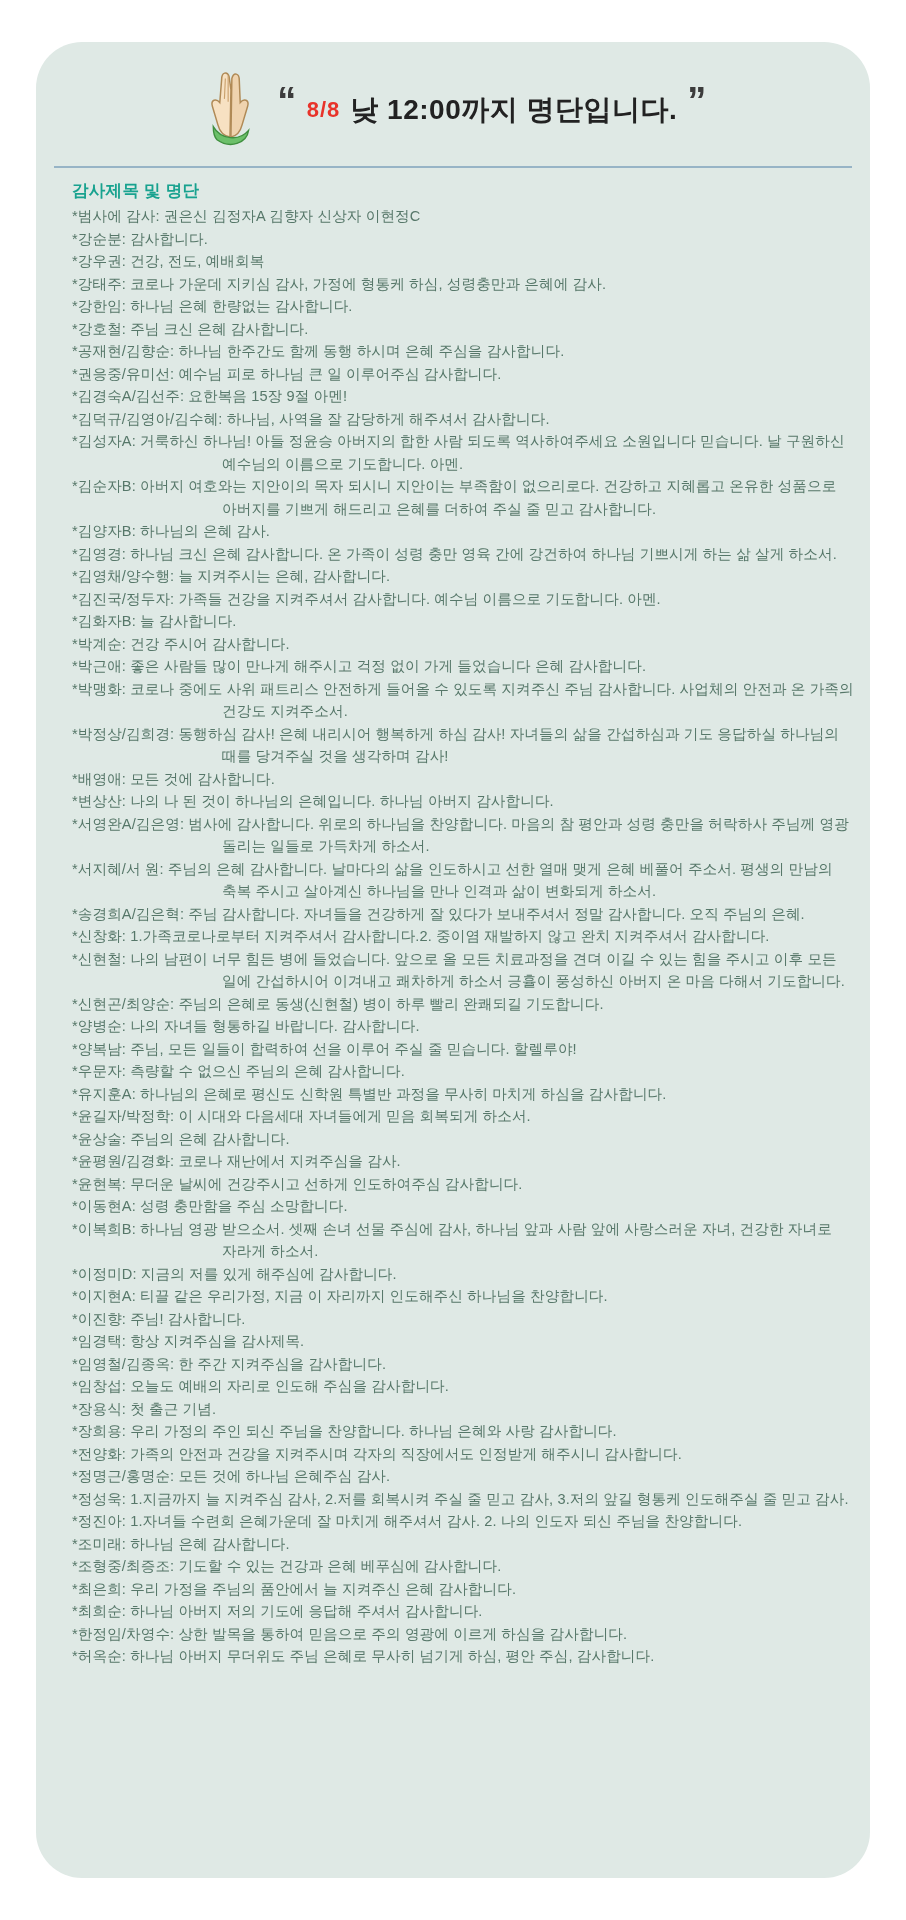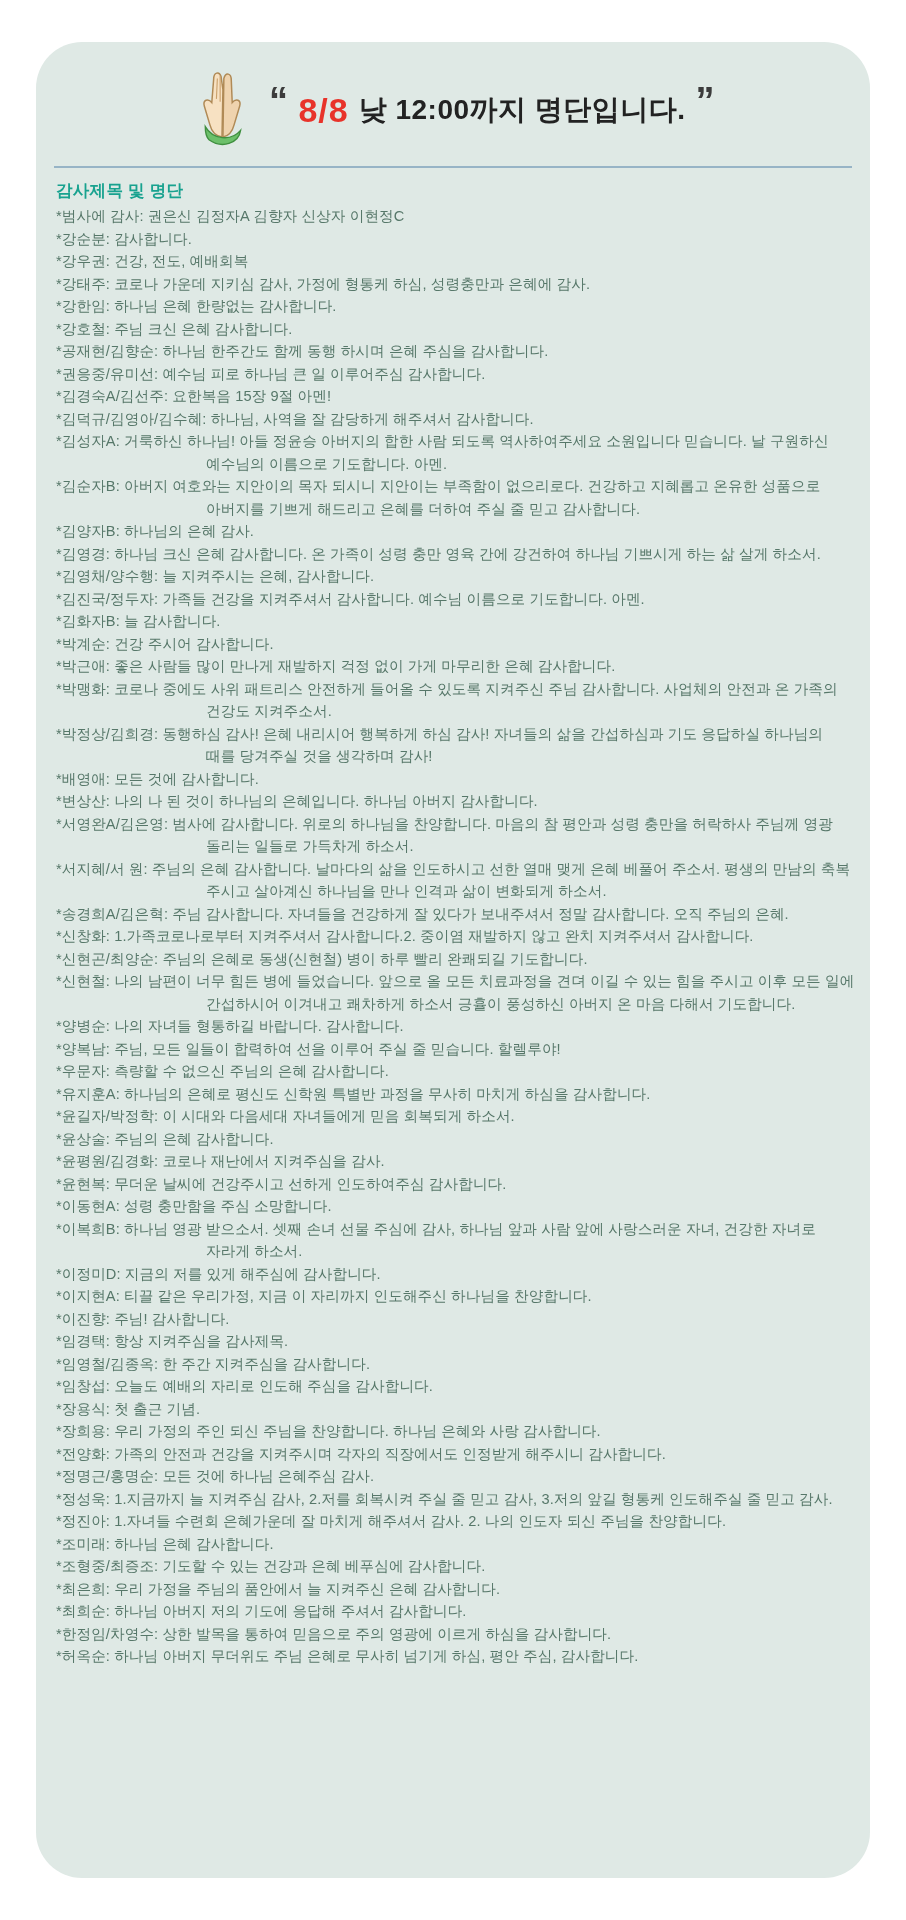--- a/index.html
+++ b/index.html
@@ -14,23 +14,23 @@
   html,body{margin:0;padding:0;background:#ffffff;}
   body{width:906px;font-family:"Liberation Sans","DejaVu Sans",sans-serif;}
   .page{width:906px;height:1920px;box-sizing:border-box;padding:42px 36px;background:#ffffff;}
   .card{width:100%;height:100%;background:var(--card-bg,#dfe9e5);border-radius:46px;box-sizing:border-box;
         padding:14px 0 0 0;overflow:hidden;}
   .header{display:flex;align-items:center;justify-content:center;gap:16px;height:96px;margin-top:6px;}
   .hands{width:62px;height:78px;flex:0 0 auto;}
   .headline{display:flex;align-items:center;gap:10px;font-weight:bold;color:var(--headline-text,#222);
             font-size:28px;letter-spacing:.5px;}
   .quote{font-size:38px;line-height:1;color:var(--quote,#3c3c3c);transform:translateY(-9px);font-weight:bold;}
-  .date{color:var(--accent-red,#e8332a);font-size:34px;font-weight:bold;letter-spacing:1px;}
+  .date{color:var(--accent-red,#e8332a);font-size:22px;font-weight:bold;letter-spacing:1px;}
   .divider{height:2px;background:var(--divider,#97b4c6);margin:8px 18px 0 18px;}
-  .content{padding:12px 14px 0 20px;}
+  .content{padding:12px 14px 0 20px;margin-left:16px;}
   .section-title{margin:0 0 3px 0;color:var(--title-teal,#18a28f);font-weight:bold;font-size:16.5px;letter-spacing:.3px;}
   .entry{margin:0;color:var(--body-text,#567769);font-size:14.6px;line-height:22.5px;
          padding-left:150px;text-indent:-150px;letter-spacing:.1px;word-break:keep-all;}
 </style>
 </head>
 <body>
 
 <div class="page">
   <div class="card">
 
@@ -84,43 +84,43 @@
   <p class="entry">*김영경: 하나님 크신 은혜 감사합니다. 온 가족이 성령 충만 영육 간에 강건하여 하나님 기쁘시게 하는 삶 살게 하소서.</p>
 
   <p class="entry">*김영채/양수행: 늘 지켜주시는 은혜, 감사합니다.</p>
 
   <p class="entry">*김진국/정두자: 가족들 건강을 지켜주셔서 감사합니다. 예수님 이름으로 기도합니다. 아멘.</p>
 
   <p class="entry">*김화자B: 늘 감사합니다.</p>
 
   <p class="entry">*박계순: 건강 주시어 감사합니다.</p>
 
-  <p class="entry">*박근애: 좋은 사람들 많이 만나게 재발하지 걱정 없이 가게 마무리한 은혜 감사합니다.</p>
+  <p class="entry">*박근애: 좋은 사람들 많이 만나게 해주시고 걱정 없이 가게 들었습니다 은혜 감사합니다.</p>
 
   <p class="entry">*박맹화: 코로나 중에도 사위 패트리스 안전하게 들어올 수 있도록 지켜주신 주님 감사합니다. 사업체의 안전과 온 가족의 건강도 지켜주소서.</p>
 
 
   <p class="entry">*박정상/김희경: 동행하심 감사! 은혜 내리시어 행복하게 하심 감사! 자녀들의 삶을 간섭하심과 기도 응답하실 하나님의 때를 당겨주실 것을 생각하며 감사!</p>
 
   <p class="entry">*배영애: 모든 것에 감사합니다.</p>
 
   <p class="entry">*변상산: 나의 나 된 것이 하나님의 은혜입니다. 하나님 아버지 감사합니다.</p>
 
   <p class="entry">*서영완A/김은영: 범사에 감사합니다. 위로의 하나님을 찬양합니다. 마음의 참 평안과 성령 충만을 허락하사 주님께 영광 돌리는 일들로 가득차게 하소서.</p>
 
   <p class="entry">*서지혜/서 원: 주님의 은혜 감사합니다. 날마다의 삶을 인도하시고 선한 열매 맺게 은혜 베풀어 주소서. 평생의 만남의 축복 주시고 살아계신 하나님을 만나 인격과 삶이 변화되게 하소서.</p>
 
   <p class="entry">*송경희A/김은혁: 주님 감사합니다. 자녀들을 건강하게 잘 있다가 보내주셔서 정말 감사합니다. 오직 주님의 은혜.</p>
 
 
   <p class="entry">*신창화: 1.가족코로나로부터 지켜주셔서 감사합니다.2. 중이염 재발하지 않고 완치 지켜주셔서 감사합니다.</p>
 
+  <p class="entry">*신현철: 나의 남편이 너무 힘든 병에 들었습니다. 앞으로 올 모든 치료과정을 견뎌 이길 수 있는 힘을 주시고 이후 모든 일에 간섭하시어 이겨내고 쾌차하게 하소서 긍휼이 풍성하신 아버지 온 마음 다해서 기도합니다.</p>
+
   <p class="entry">*신현곤/최양순: 주님의 은혜로 동생(신현철) 병이 하루 빨리 완쾌되길 기도합니다.</p>
-
-  <p class="entry">*신현철: 나의 남편이 너무 힘든 병에 들었습니다. 앞으로 올 모든 치료과정을 견뎌 이길 수 있는 힘을 주시고 이후 모든 일에 간섭하시어 이겨내고 쾌차하게 하소서 긍휼이 풍성하신 아버지 온 마음 다해서 기도합니다.</p>
 
   <p class="entry">*양병순: 나의 자녀들 형통하길 바랍니다. 감사합니다.</p>
 
   <p class="entry">*양복남: 주님, 모든 일들이 합력하여 선을 이루어 주실 줄 믿습니다. 할렐루야!</p>
 
   <p class="entry">*우문자: 측량할 수 없으신 주님의 은혜 감사합니다.</p>
 
   <p class="entry">*유지훈A: 하나님의 은혜로 평신도 신학원 특별반 과정을 무사히 마치게 하심을 감사합니다.</p>
 
   <p class="entry">*윤길자/박정학: 이 시대와 다음세대 자녀들에게 믿음 회복되게 하소서.</p>

